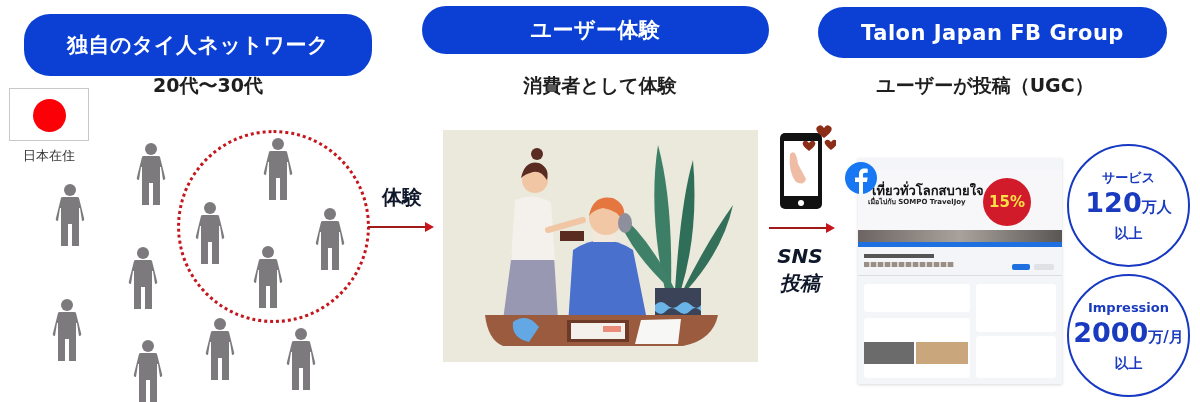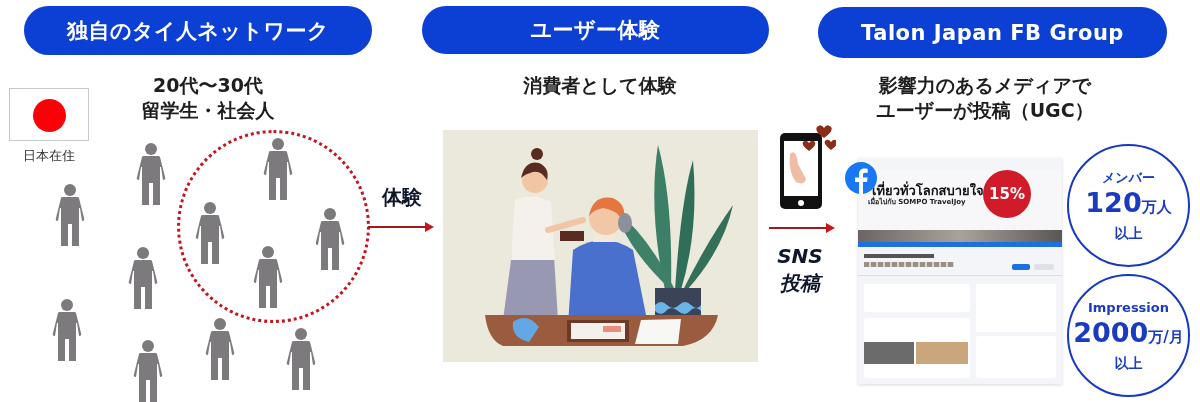--- a/index.html
+++ b/index.html
@@ -29,33 +29,32 @@
     display: flex; flex-direction: column; align-items: center; justify-content: center; color: #1a3bbf; font-weight: bold; text-align: center;
   }
   .stat-top { font-size: 13px; line-height: 18px; }
   .stat-num { font-size: 27px; line-height: 32px; }
   .stat-unit { font-size: 15px; }
   .stat-bottom { font-size: 14px; line-height: 20px; }
 </style>
 </head>
 <body>
 
-<div class="pill" style="left:24px; top:6px; width:348px; height:49px;">
+<div class="pill" style="left:24px; top:14px; width:348px; height:62px;">
   <span>独自のタイ人ネットワーク</span>
 </div>
 <div class="pill" style="left:422px; top:6px; width:347px; height:48px;">
   <span>ユーザー体験</span>
 </div>
 <div class="pill" style="left:818px; top:7px; width:349px; height:51px;justify-content:center;">
   <span>Talon Japan FB Group</span>
 </div>
 
 <div class="subhead" style="left:108px; top:73px; width:200px;">
   <div>20代〜30代</div>
-  <div>留学生・社会人</div>
 </div>
 
 <div class="abs flag">
   <div class="sun"></div>
 </div>
 <div class="abs flag-label">日本在住</div>
 
 <div class="ring"></div>
 
 <svg width="0" height="0" style="position:absolute">
@@ -157,30 +156,29 @@
 </svg>
 
 <div class="arrow-line" style="left:769px; top:227px; width:58px;"></div>
 <div class="arrow-head" style="left:826px; top:223px;"></div>
 <div class="red-label" style="left:770px; top:243px; width:60px; font-size:20px; line-height:27px;font-style:italic;">
   <div>SNS</div>
   <div>投稿</div>
 </div>
 
 <div class="subhead" style="left:860px; top:73px; width:250px;">
-  <div>影響力のあるメディアで</div>
   <div>ユーザーが投稿（UGC）</div>
 </div>
 
 <div class="fb-shot">
 
   <div class="abs" style="left:0; top:12px; width:204px; height:74px; background:#f7f7f9;">
     <div class="abs" style="left:14px; top:10px; font-size:13px; font-weight:bold; color:#111;">เที่ยวทั่วโลกสบายใจ</div>
     <div class="abs" style="left:10px; top:26px; font-size:7px; font-weight:bold; color:#222;">เมื่อไปกับ SOMPO TravelJoy</div>
-    <div class="abs" style="left:125px; top:0px; width:48px; height:48px; border-radius:50%; background:#d11b2a; color:#ffffff; font-size:15px; font-weight:bold; display:flex; align-items:center; justify-content:center;">15%</div>
+    <div class="abs" style="left:125px; top:8px; width:48px; height:48px; border-radius:50%; background:#d11b2a; color:#fde047; font-size:15px; font-weight:bold; display:flex; align-items:center; justify-content:center;">15%</div>
     <div class="abs" style="left:0; top:60px; width:204px; height:14px; background:linear-gradient(90deg,#6b6462,#a9a29c,#5a5654);"></div>
   </div>
   <div class="abs" style="left:0; top:84px; width:204px; height:5px; background:#1e6fe0;"></div>
 
   <div class="abs" style="left:6px; top:96px; width:70px; height:4px; background:#555;"></div>
   <div class="abs" style="left:6px; top:104px; width:90px; height:5px; background:repeating-linear-gradient(90deg,#9a8f86 0 5px,#d9d3cd 5px 7px);"></div>
   <div class="abs" style="left:154px; top:106px; width:18px; height:6px; background:#1e6fe0; border-radius:2px;"></div>
   <div class="abs" style="left:176px; top:106px; width:20px; height:6px; background:#dfe1e6; border-radius:2px;"></div>
   <div class="abs" style="left:0; top:117px; width:204px; height:1px; background:#dcdde2;"></div>
 
@@ -193,21 +191,21 @@
   <div class="abs" style="left:118px; top:126px; width:80px; height:48px; background:#fff; border-radius:3px;"></div>
   <div class="abs" style="left:118px; top:178px; width:80px; height:42px; background:#fff; border-radius:3px;"></div>
 </div>
 
 <svg class="abs" style="left:845px; top:162px;" width="32" height="32" viewBox="0 0 32 32">
   <circle cx="16" cy="16" r="16" fill="#1877f2"></circle>
   <path d="M18 32 V20 H22 L22.6 15.5 H18 V12.8 C18 11.5 18.4 10.7 20.2 10.7 H22.7 V6.7 C22.3 6.6 21 6.5 19.5 6.5 C16.2 6.5 14 8.5 14 12.2 V15.5 H10 V20 H14 V32 Z" fill="#fff"></path>
 </svg>
 
 <div class="stat-circle" style="left:1067px; top:144px;">
-  <div class="stat-top">メンバー</div>
+  <div class="stat-top">サービス</div>
   <div class="stat-num"><span>120</span><span class="stat-unit">万人</span></div>
   <div class="stat-bottom">以上</div>
 </div>
 <div class="stat-circle" style="left:1067px; top:274px;">
   <div class="stat-top">Impression</div>
   <div class="stat-num"><span>2000</span><span class="stat-unit">万/月</span></div>
   <div class="stat-bottom">以上</div>
 </div>
 
 </body></html>

